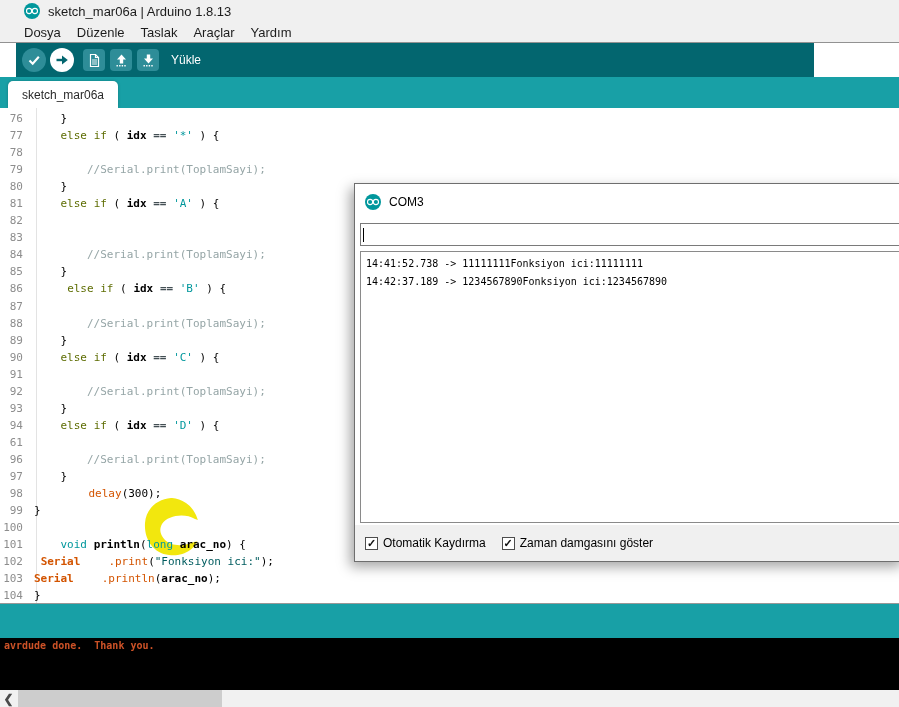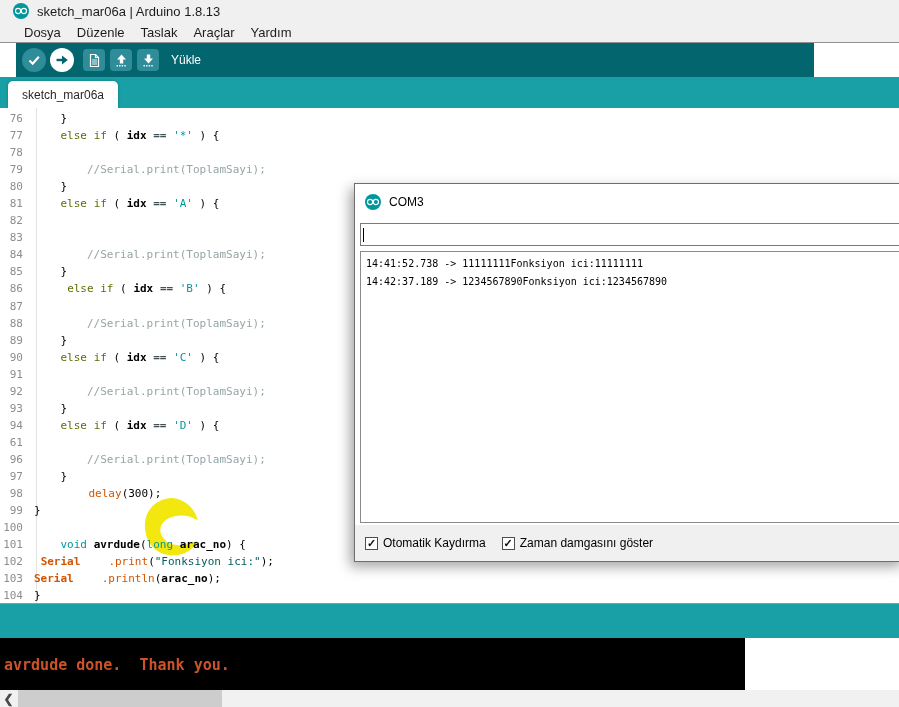--- a/index.html
+++ b/index.html
@@ -2,21 +2,21 @@
 <html><head>
 <meta charset="utf-8">
 <style>
   html,body{margin:0;padding:0;background:#d8d8d8;}
   *{box-sizing:border-box;}
   #app{position:relative;width:899px;height:707px;background:#ffffff;overflow:hidden;
        font-family:"Liberation Sans",sans-serif;}
 
   
   .titlebar{position:absolute;left:0;top:0;width:899px;height:22px;background:#f0f0f0;
-            display:flex;align-items:center;padding-left:13px;gap:8px;}
+            display:flex;align-items:center;padding-left:24px;gap:8px;}
   .titlebar .wtitle{font-size:13px;color:#1c1c1c;}
   .appicon{width:16px;height:16px;flex:0 0 16px;}
 
   
   .menubar{position:absolute;left:0;top:22px;width:899px;height:21px;background:#f0f0f0;
            border-bottom:1px solid #929292;display:flex;align-items:center;padding-left:16px;}
   .menu-item{font-size:13px;color:#1c1c1c;padding:2px 8px;cursor:default;}
 
   
   .toolbar{position:absolute;left:16px;top:43px;width:798px;height:34px;background:#03666f;
@@ -50,23 +50,23 @@
   .tk-fn{color:#d35400;margin-left:28px;}
   .tk-cls{color:#d35400;font-weight:bold;}
   .tk-str{color:#005c5f;}
   .tk-com{color:#95a5a6;}
   .tk-op{color:#434f54;font-weight:bold;}
   .marker-blob{position:absolute;left:138px;top:384px;z-index:1;}
 
   
   .status-strip{position:absolute;left:0;top:603px;width:899px;height:35px;background:#18a0a6;
                 border-top:1px solid #989898;}
-  .console{position:absolute;left:0;top:638px;width:745px;height:52px;background:#000000;
-           font-family:"DejaVu Sans Mono",monospace;font-size:15px;font-weight:bold;
-           color:#cd5227;padding:18px 4px;white-space:pre;}
+  .console{position:absolute;left:0;top:638px;width:899px;height:52px;background:#000000;
+           font-family:"DejaVu Sans Mono",monospace;font-size:10px;font-weight:bold;
+           color:#cd5227;padding:2px 4px;white-space:pre;}
   .hscroll{position:absolute;left:0;top:690px;width:899px;height:17px;background:#f1f1f1;}
   .hs-btn{position:absolute;left:0;top:0;width:17px;height:17px;display:flex;align-items:center;
           justify-content:center;color:#4a4a4a;font-size:12px;font-weight:bold;}
   .hs-thumb{position:absolute;left:18px;top:0;width:204px;height:17px;background:#cdcdcd;}
 
   
   .serial-window{position:absolute;left:354px;top:183px;width:552px;height:379px;background:#ffffff;
                  border:1px solid #6e6e6e;
                  box-shadow:-4px 5px 12px rgba(0,0,0,.35);}
   .sm-titlebar{position:absolute;left:0;top:0;right:0;height:36px;background:#ffffff;
@@ -254,21 +254,21 @@
         <div class="code-row">
           <span class="ln">99</span>
           <span class="code"><span class="tk-pl">}</span></span>
         </div>
         <div class="code-row">
           <span class="ln">100</span>
           <span class="code"></span>
         </div>
         <div class="code-row">
           <span class="ln">101</span>
-          <span class="code"><span class="tk-pl">    </span><span class="tk-type">void</span><span class="tk-pl"> </span><span class="tk-id">avrdude</span><span class="tk-pl">(</span><span class="tk-type">long</span><span class="tk-pl"> </span><span class="tk-id">arac_no</span><span class="tk-pl">) {</span></span>
+          <span class="code"><span class="tk-pl">    </span><span class="tk-type">void</span><span class="tk-pl"> </span><span class="tk-id">println</span><span class="tk-pl">(</span><span class="tk-type">long</span><span class="tk-pl"> </span><span class="tk-id">arac_no</span><span class="tk-pl">) {</span></span>
         </div>
         <div class="code-row">
           <span class="ln">102</span>
           <span class="code"><span class="tk-pl"> </span><span class="tk-cls">Serial</span><span class="tk-fn">.print</span><span class="tk-pl">(</span><span class="tk-str">"Fonksiyon ici:"</span><span class="tk-pl">);</span></span>
         </div>
         <div class="code-row">
           <span class="ln">103</span>
           <span class="code"><span class="tk-cls">Serial</span><span class="tk-fn">.println</span><span class="tk-pl">(</span><span class="tk-id">arac_no</span><span class="tk-pl">);</span></span>
         </div>
         <div class="code-row">

